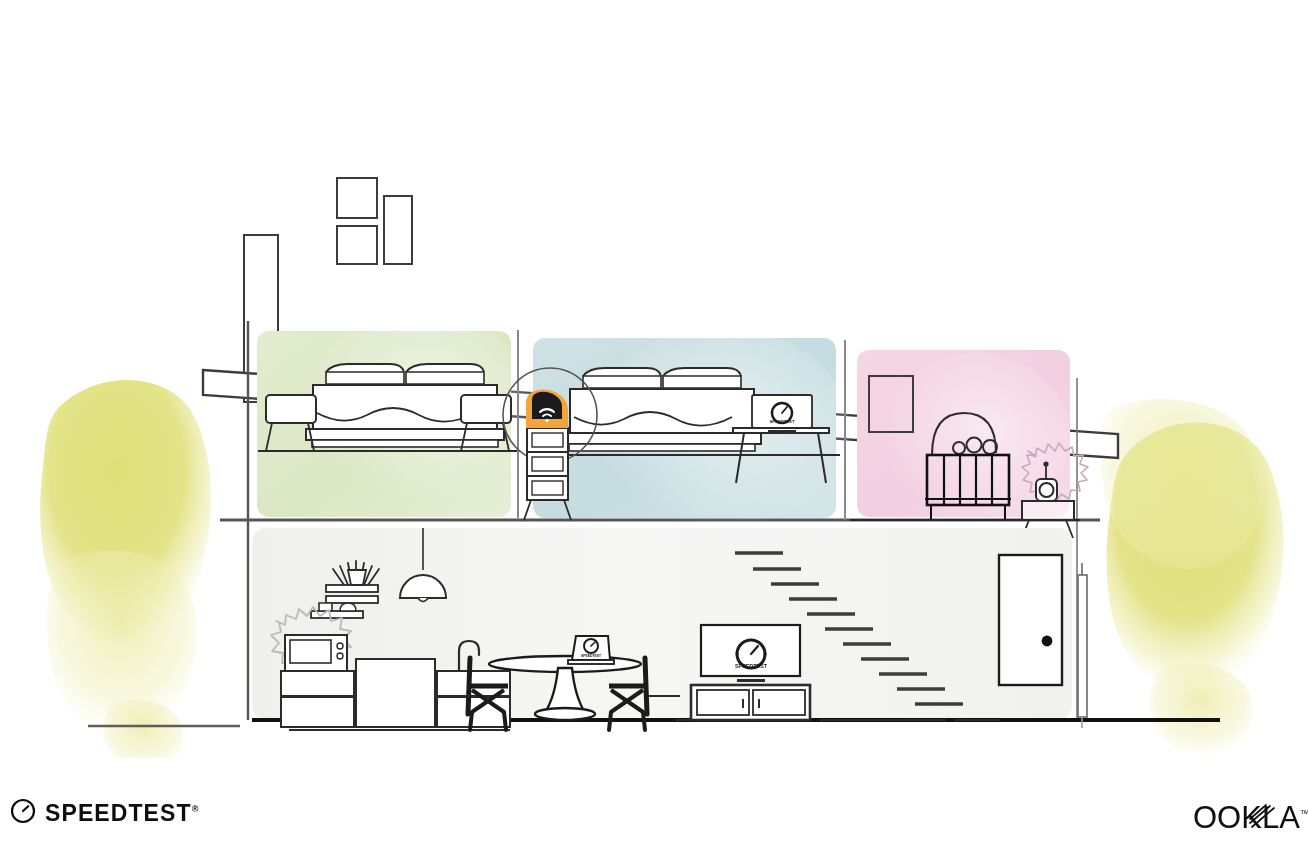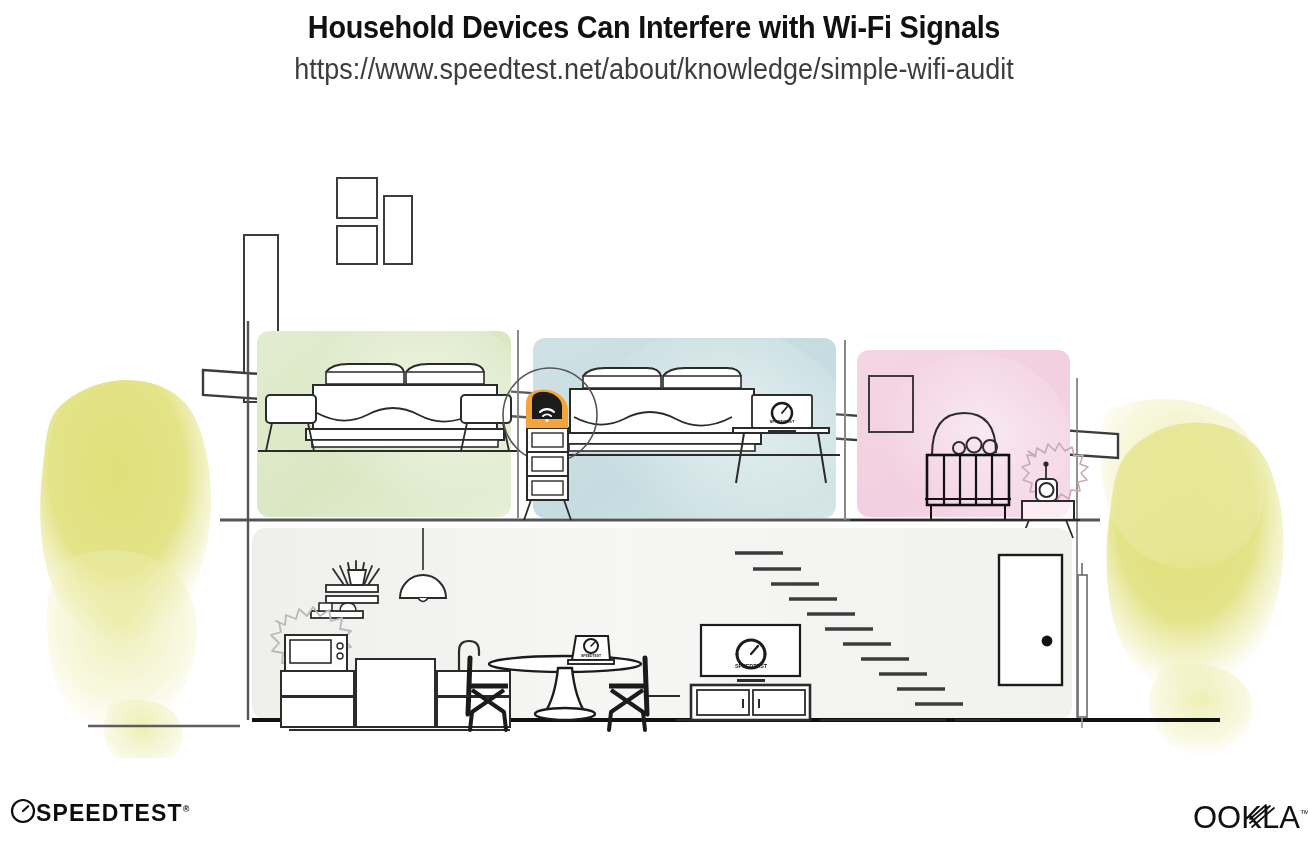--- a/index.html
+++ b/index.html
@@ -23,41 +23,37 @@
     margin:0;padding-top:9px;line-height:1.1;
     transform:scaleX(0.93);
   }
 
   
   .stage{position:absolute;left:0;top:108px;width:1308px;height:650px;}
   .stage svg{display:block;}
 
   
   .footer{position:absolute;left:0;top:780px;width:1308px;height:81px;}
-  .brand-speedtest{position:absolute;left:10px;top:18px;display:flex;align-items:center;}
+  .brand-speedtest{position:absolute;left:10px;top:18px;display:flex;align-items:center;gap:9px;}
   .brand-wordmark{
     font-size:23px;font-weight:bold;letter-spacing:1.1px;color:#0d0d0d;
     line-height:1;position:relative;
   }
   .brand-tm{font-size:9px;vertical-align:super;letter-spacing:0;font-weight:bold;}
   .brand-ookla{position:absolute;left:1193px;top:22px;overflow:hidden;width:115px;height:44px;}
   .ookla-word{
     font-size:31px;font-weight:500;letter-spacing:0px;color:#111;line-height:1;
     white-space:nowrap;
   }
 </style>
 </head>
 <body>
 
 <div id="root">
 
-  <div class="header">
-    <h1 class="title">Household Devices Can Interfere with Wi-Fi Signals</h1>
-    <div class="subtitle">https://www.speedtest.net/about/knowledge/simple-wifi-audit</div>
-  </div>
 
   <div class="stage">
     <svg width="1308" height="650" viewBox="0 0 1308 650" xmlns="http://www.w3.org/2000/svg">
       <defs>
 
         <radialGradient id="gFoliage" cx="45%" cy="35%" r="68%">
           <stop offset="0%" stop-color="#dede73" stop-opacity="0.95"></stop>
           <stop offset="58%" stop-color="#dede73" stop-opacity="0.85"></stop>
           <stop offset="82%" stop-color="#e9e99d" stop-opacity="0.45"></stop>
           <stop offset="100%" stop-color="#f6f6dd" stop-opacity="0"></stop>

